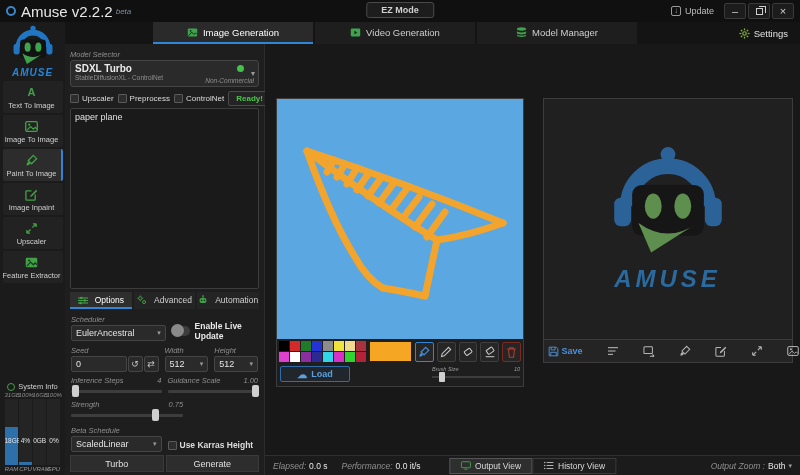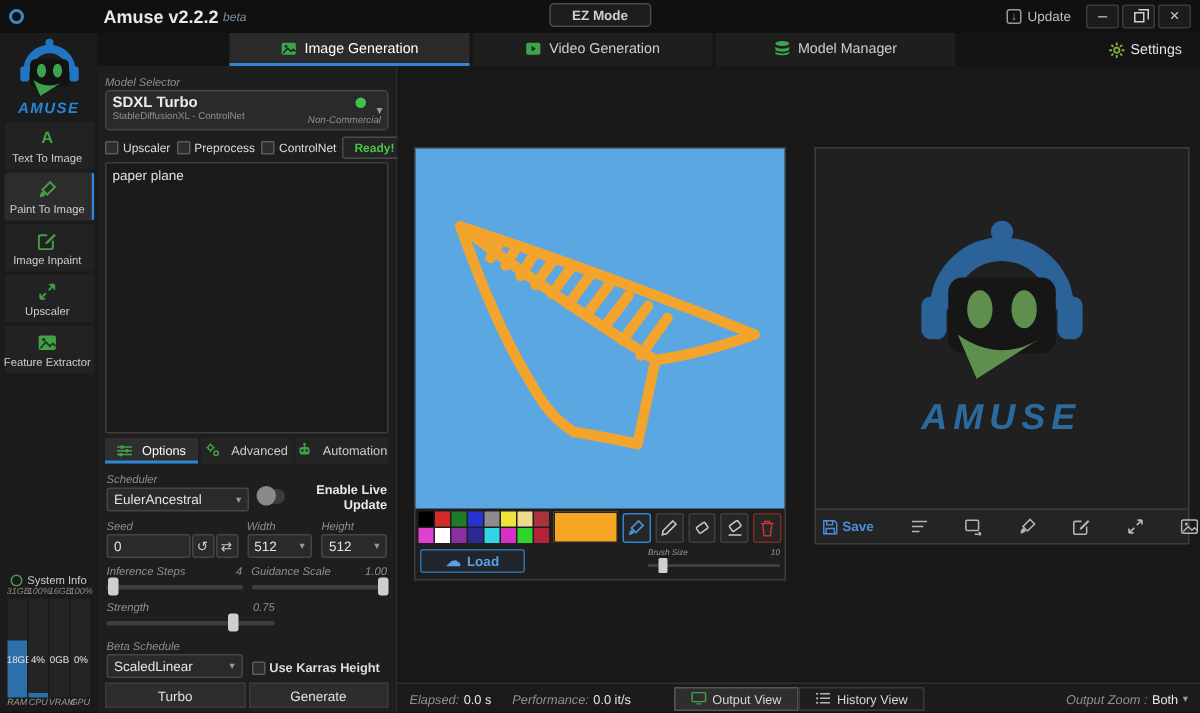--- a/index.html
+++ b/index.html
@@ -3,21 +3,21 @@
 <meta charset="utf-8">
 <style>
   * { margin:0; padding:0; box-sizing:border-box; }
   html,body { width:800px; height:475px; overflow:hidden; background:#161616;
     font-family:"Liberation Sans", sans-serif; color:#d8d8d8; }
   .app { width:800px; height:475px; display:flex; flex-direction:column; background:#161616; }
 
   
   .titlebar { height:22px; background:#101010; display:flex; align-items:center; padding:0 6px; position:relative; flex:0 0 22px; }
   .app-dot { width:10px; height:10px; border-radius:50%; border:2px solid #3d86c8; margin-right:5px; }
-  .app-title { font-size:12px; font-weight:bold; color:#e8e8e8;margin-left:48px; }
+  .app-title { font-size:15px; font-weight:normal; color:#e8e8e8; }
   .beta { font-size:8px; font-style:italic; color:#7b8ea0; margin-left:3px; }
   .ez-btn { position:absolute; left:50%; transform:translateX(-50%); top:2px; font-size:9px; color:#d0d0d0;
     background:#1d1d1d; border:1px solid #4a4a4a; border-radius:3px; padding:2px 14px;font-weight:bold; }
   .title-right { margin-left:auto; display:flex; align-items:center; gap:10px; }
   .update { display:flex; align-items:center; gap:4px; font-size:9px; color:#bdbdbd; }
   .update-box { width:10px; height:10px; border:1px solid #9a9a9a; border-radius:2px; display:flex; align-items:center; justify-content:center; font-size:8px; color:#9a9a9a; line-height:1; }
   .winbtns { display:flex; align-items:center; gap:2px; }
   .winbtn { width:22px; height:16px; display:flex; align-items:center; justify-content:center; font-size:11px; color:#cfcfcf; background:#1c1c1c; border:1px solid #3a3a3a; border-radius:2px; }
   .restore-glyph { width:7px; height:7px; border:1px solid #cfcfcf; position:relative; }
   .restore-glyph::before { content:""; position:absolute; left:2px; top:-3px; width:6px; height:6px; border:1px solid #cfcfcf; border-left:none; border-bottom:none; }
@@ -81,21 +81,21 @@
   .opt-tab.active { background:#2e2e2e; border-bottom:2px solid #2f86d6; color:#fff; }
   .opt-ico { color:#43a047; font-size:9px; }
   .opt-body { padding:2px 1px 0; display:flex; flex-direction:column; }
   .row2 { display:flex; gap:6px; }
   .col { display:flex; flex-direction:column; }
   .select { background:#2a2a2a; border:1px solid #454545; border-radius:2px; height:16px; display:flex; align-items:center; padding:0 4px; font-size:9px; color:#e4e4e4; }
   .select .chev { margin-left:auto; color:#9a9a9a; font-size:7px; }
   .toggle-row { display:flex; align-items:center; gap:5px; }
   .toggle { width:22px; height:10px; background:#3c3c3c; border-radius:5px; position:relative; }
   .toggle::before { content:""; position:absolute; left:-1px; top:-2px; width:13px; height:13px; border-radius:50%; background:#8a8a8a; }
-  .toggle-label { font-size:8.5px; color:#e8e8e8; font-weight:bold;text-align:right; }
+  .toggle-label { font-size:8.5px; color:#e8e8e8; font-weight:bold; }
   .input { background:#2a2a2a; border:1px solid #454545; border-radius:2px; height:16px; display:flex; align-items:center; padding:0 4px; font-size:9px; color:#e4e4e4; }
   .icon-btn-sm { width:15px; height:16px; background:#2a2a2a; border:1px solid #454545; border-radius:2px; display:flex; align-items:center; justify-content:center; font-size:9px; color:#c9c9c9; }
   .slider-head { display:flex; justify-content:space-between; font-size:7.5px; font-style:italic; color:#8f8f8f; }
   .slider { height:12px; position:relative; }
   .slider .track { position:absolute; left:0; right:0; top:5px; height:3px; background:#3d3d3d; border-radius:1px; }
   .slider .thumb { position:absolute; top:0; width:7px; height:12px; background:#cfcfcf; border-radius:2px; transform:translateX(-3px); }
   .gen-row { margin-top:auto; display:flex; gap:2px; padding:3px 0 3px; }
   .gen-btn { flex:1; height:17px; background:#2d2d2d; border:1px solid #3a3a3a; display:flex; align-items:center; justify-content:center; font-size:9px; color:#e0e0e0; }
 
   
@@ -183,20 +183,30 @@
           <ellipse cx="46" cy="58" rx="8" ry="12" fill="#3fa34d"></ellipse>
           <ellipse cx="74" cy="58" rx="8" ry="12" fill="#3fa34d"></ellipse>
           <path d="M32,74 Q60,94 88,74 L44,102 Z" fill="#3fa34d"></path>
         </svg>
         <div class="rail-brand">AMUSE</div>
       </div>
 
       <div class="nav-item">
         <span class="nav-glyph">A</span>
         <span class="nav-label">Text To Image</span>
+      </div>
+      <div class="nav-item">
+        <span class="nav-glyph">
+          <svg width="13" height="11" viewBox="0 0 14 12">
+              <rect x="0.7" y="0.7" width="12.6" height="10.6" rx="1.5" fill="none" stroke="#43a047" stroke-width="1.4"></rect>
+              <circle cx="4.5" cy="4" r="1.2" fill="#43a047"></circle>
+              <path d="M2 10 L6 6 L9 9 L11 7 L13 9" fill="none" stroke="#43a047" stroke-width="1.3"></path>
+            </svg>
+        </span>
+        <span class="nav-label">Image To Image</span>
       </div>
       <div class="nav-item active">
         <span class="nav-glyph">
           <svg width="13" height="13" viewBox="0 0 14 14">
               <path d="M9 1.5 L12.5 5 L7 10.5 L3.5 7 Z" fill="none" stroke="#43a047" stroke-width="1.4"></path>
               <path d="M3.8 8.2 Q1.6 9.2 1.6 12.4 Q4.8 12.4 5.8 10.2 Z" fill="#43a047"></path>
             </svg>
         </span>
         <span class="nav-label">Paint To Image</span>
       </div>

